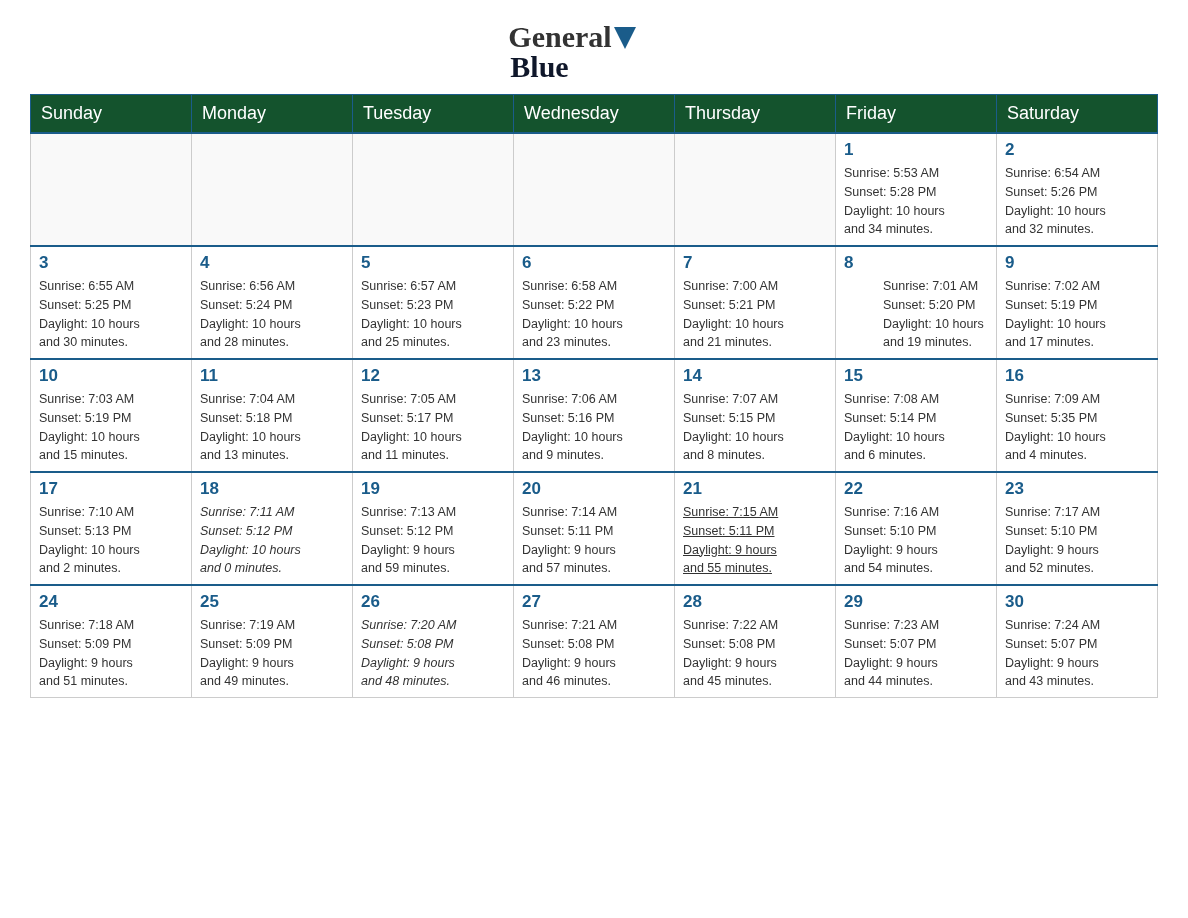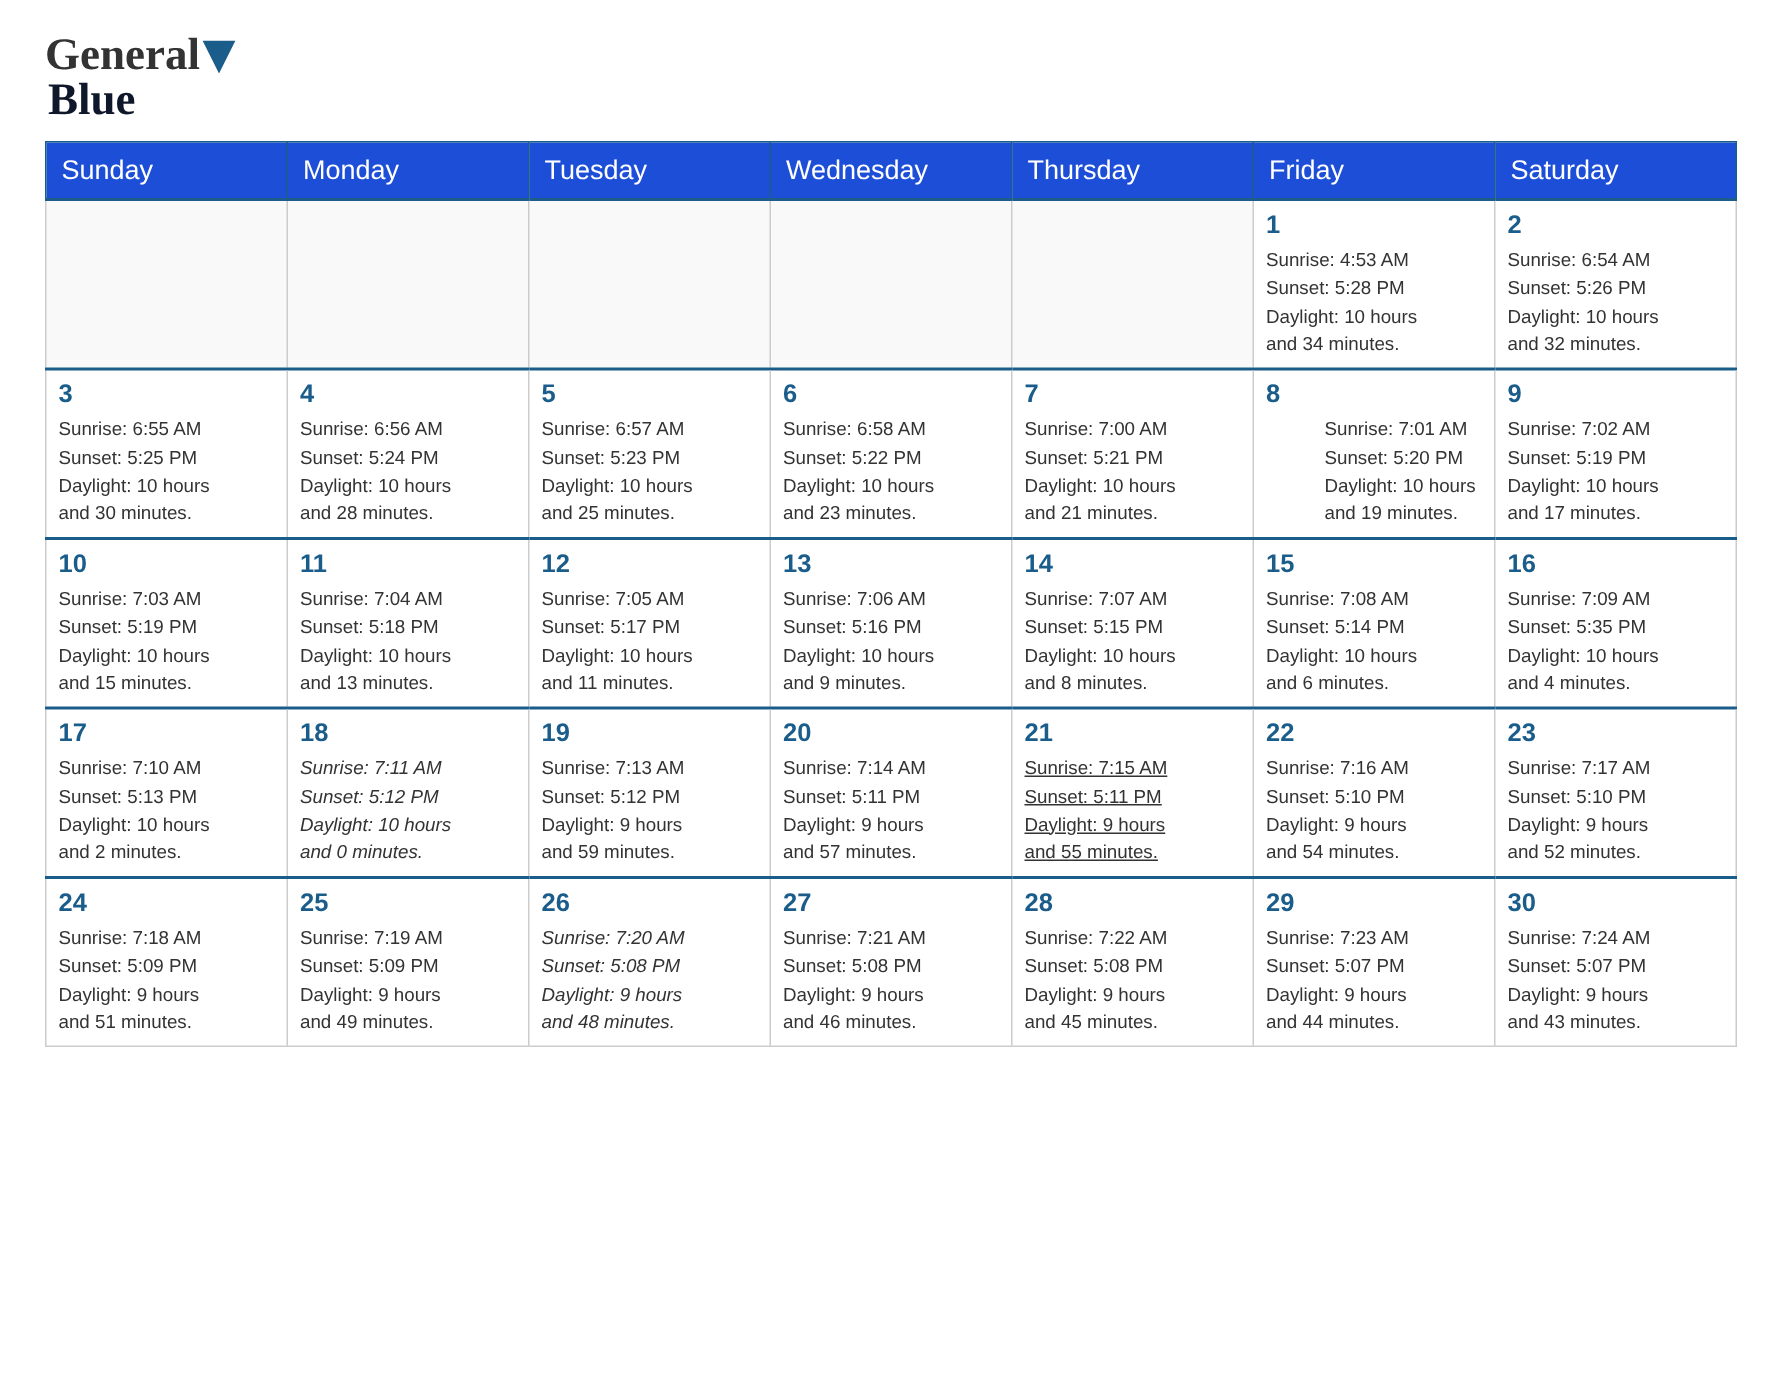--- a/index.html
+++ b/index.html
@@ -5,21 +5,21 @@
     * { margin: 0; padding: 0; box-sizing: border-box; }
     body {
       font-family: Arial, sans-serif;
       background: #fff;
       width: 1188px;
       min-height: 918px;
       padding: 20px 30px;
     }
     .header {
       display: flex;
-      justify-content: flex-start;
+      justify-content: center;
       align-items: flex-start;
       margin-bottom: 10px;
       gap: 44px;
     }
     .logo {
       display: flex;
       flex-direction: column;
       align-items: flex-start;
     }
     .title-section {
@@ -35,21 +35,21 @@
       font-size: 22px;
       color: #555;
       margin-top: 4px;
     }
     .calendar {
       width: 100%;
       border-collapse: collapse;
       margin-top: 10px;
     }
     .calendar th {
-      background-color: #1d4ed8;
+      background-color: #14532d;
       color: #fff;
       font-size: 18px;
       font-weight: normal;
       padding: 8px 10px;
       border: 1px solid #1a5c8a;
       text-align: left;
     }
     .calendar td {
       border: 1px solid #ccc;
       vertical-align: top;
@@ -114,21 +114,21 @@
   </thead>
   <tbody id="calendar-body">
   <tr class="week-row">
         <td class="empty-cell"></td>
         <td class="empty-cell"></td>
         <td class="empty-cell"></td>
         <td class="empty-cell"></td>
         <td class="empty-cell"></td>
         <td>
           <span class="day-number">1</span>
-          <div class="day-info" style="white-space: pre-line;">Sunrise: 4:53 AM
+          <div class="day-info" style="white-space: pre-line;">Sunrise: 5:53 AM
 Sunset: 5:28 PM
 Daylight: 10 hours
 and 34 minutes.</div>
         </td>
         <td>
           <span class="day-number">2</span>
           <div class="day-info" style="white-space: pre-line;">Sunrise: 6:54 AM
 Sunset: 5:26 PM
 Daylight: 10 hours
 and 32 minutes.</div>

